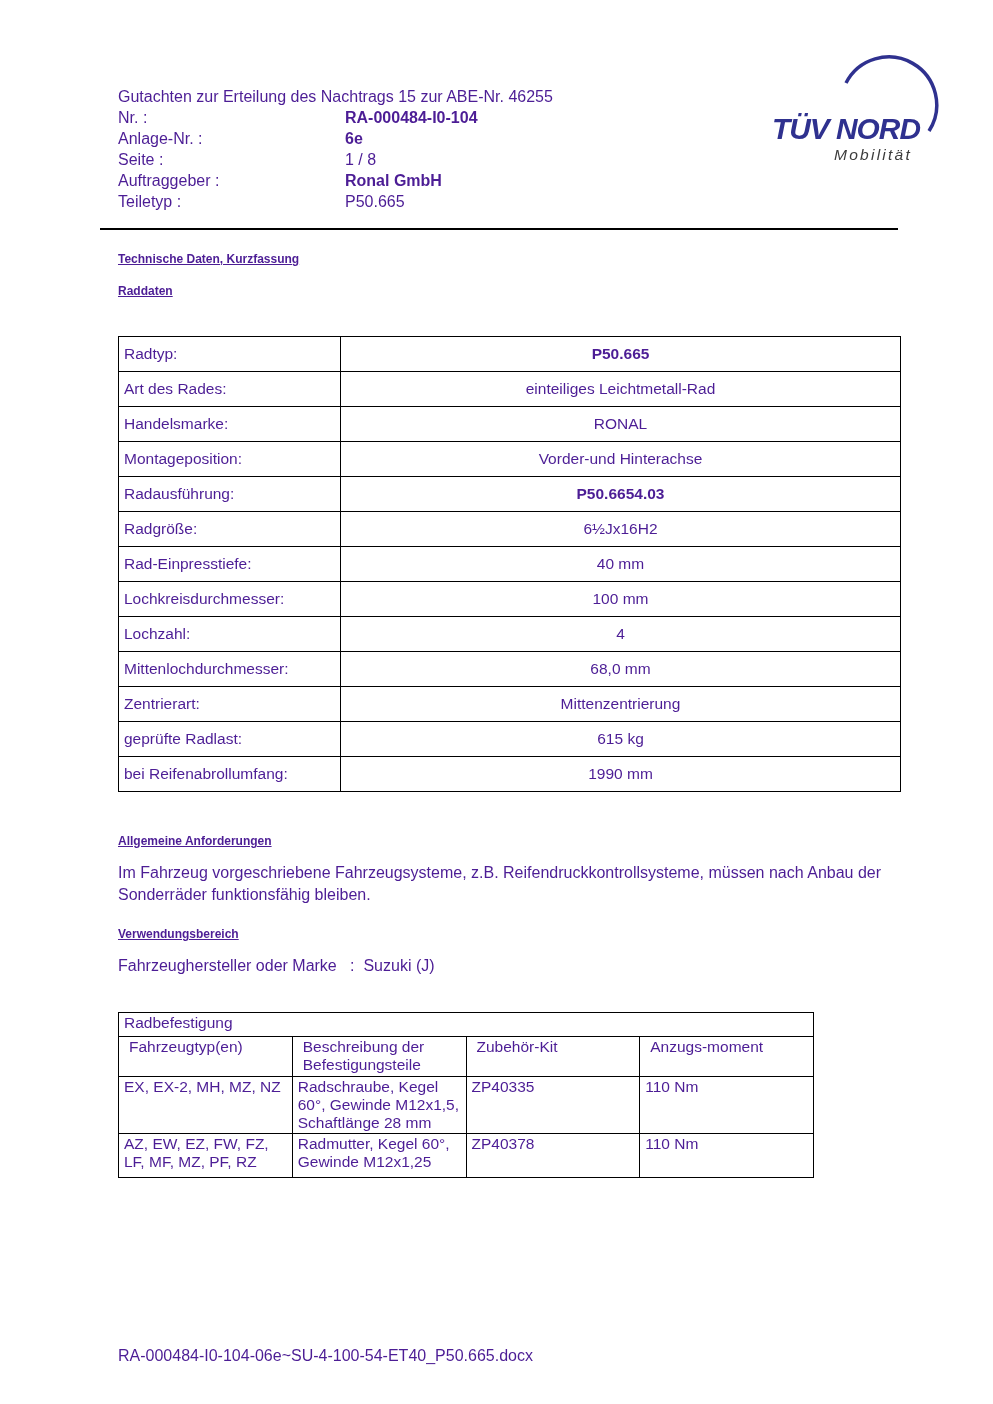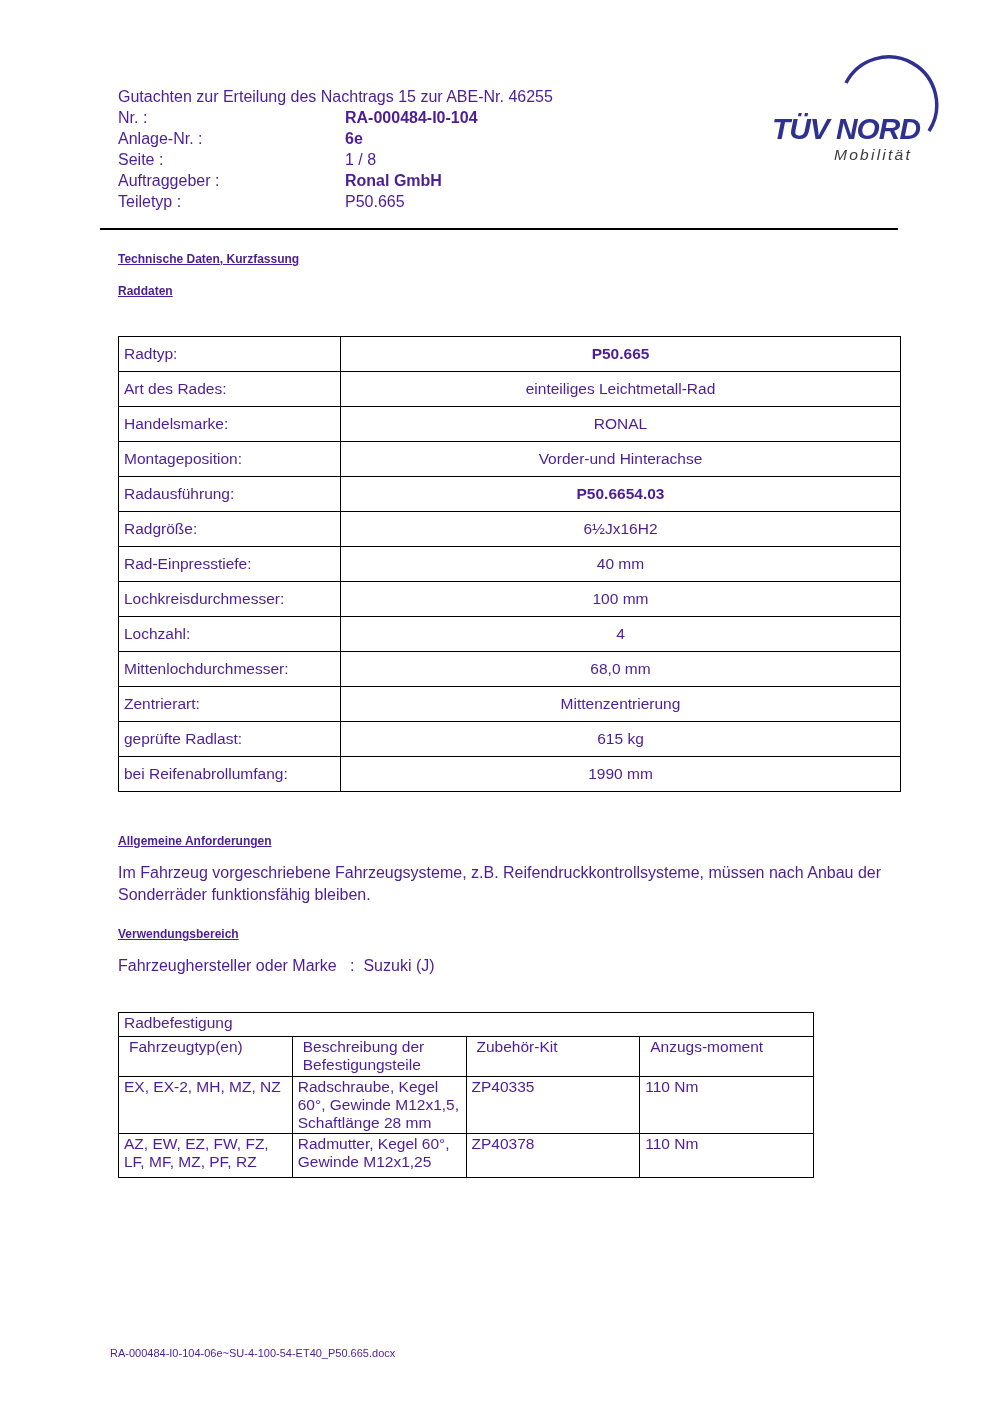--- a/index.html
+++ b/index.html
@@ -46,21 +46,21 @@
   }
   .t2 tr.title-row td { height:24px; }
   .t2 tr.head-row td  { height:40px;padding-left:10px; }
   .t2 tr.data-row td  { height:44px; }
   .t2 .col-typ  { width:263px; }
   .t2 .col-desc { width:331px; }
   .t2 .col-kit  { width:111px; }
   .t2 .col-mom  { width:78px; }
   .t2 td.kit { text-align:left; }
   
-  .footer { position:absolute; top:1347px; left:110px; font-size:11px; }
+  .footer { position:absolute; top:1347px; left:118px; font-size:16px; }
 </style>
 </head>
 <body>
 
 <div class="page">
 
   <div class="header-info">
     <div>Gutachten zur Erteilung des Nachtrags 15 zur ABE-Nr. 46255</div>
     <div class="header-grid">
       <div>Nr. :</div>

